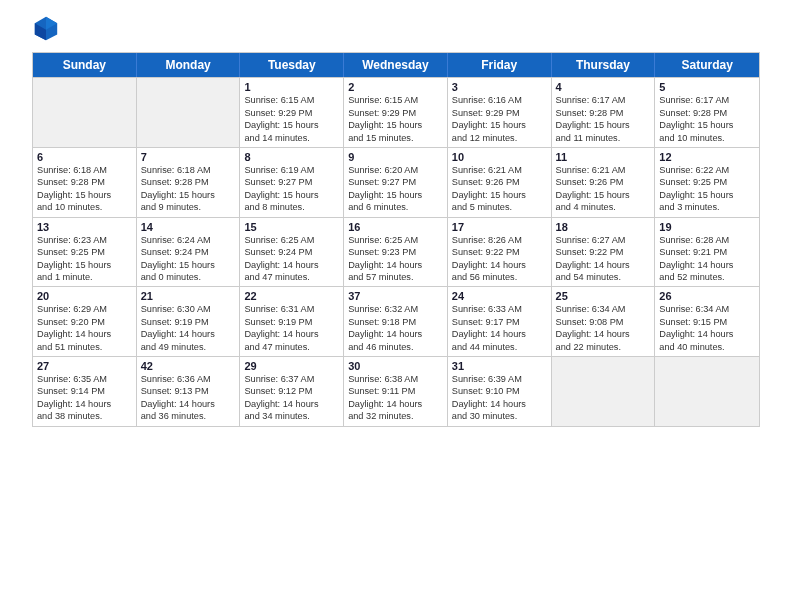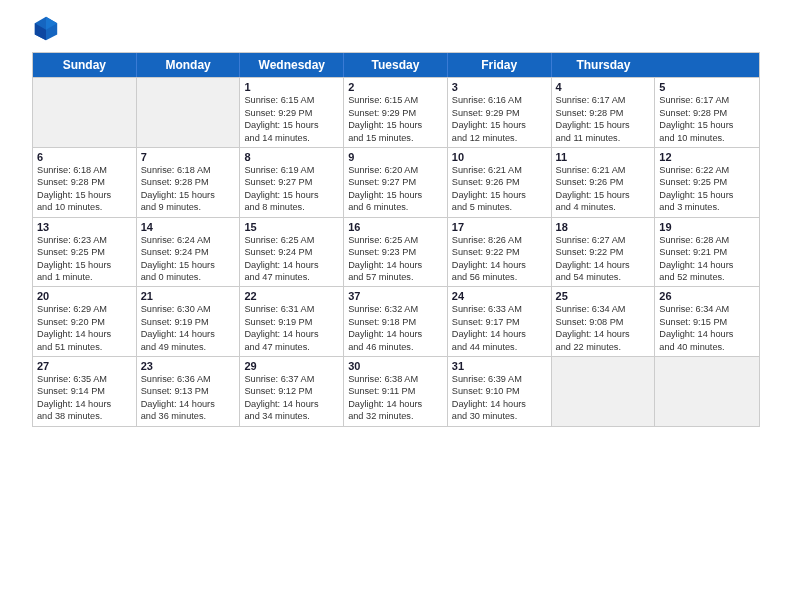--- a/index.html
+++ b/index.html
@@ -131,24 +131,25 @@
     <div class="title-block">
       <div class="month-title"></div>
       <div class="subtitle"></div>
     </div>
   </div>
 
   <div class="calendar">
     <div class="cal-header">
     <div class="cal-header-cell">Sunday</div>
         <div class="cal-header-cell">Monday</div>
+        <div class="cal-header-cell">Tuesday</div>
         <div class="cal-header-cell">Wednesday</div>
-        <div class="cal-header-cell">Tuesday</div>
         <div class="cal-header-cell">Friday</div>
         <div class="cal-header-cell">Thursday</div>
+        <div class="cal-header-cell">Saturday</div>
       </div>
     <div class="cal-body">
     <div class="cal-row">
           <div class="cal-cell shaded empty"></div>
           <div class="cal-cell shaded empty"></div>
           <div class="cal-cell">
             <div class="day-num">1</div>
             <div class="cell-line">Sunrise: 6:15 AM</div>
             <div class="cell-line">Sunset: 9:29 PM</div>
             <div class="cell-line">Daylight: 15 hours</div>
@@ -338,21 +339,21 @@
         </div>
         <div class="cal-row">
           <div class="cal-cell">
             <div class="day-num">27</div>
             <div class="cell-line">Sunrise: 6:35 AM</div>
             <div class="cell-line">Sunset: 9:14 PM</div>
             <div class="cell-line">Daylight: 14 hours</div>
             <div class="cell-line">and 38 minutes.</div>
           </div>
           <div class="cal-cell">
-            <div class="day-num">23</div>
+            <div class="day-num">42</div>
             <div class="cell-line">Sunrise: 6:36 AM</div>
             <div class="cell-line">Sunset: 9:13 PM</div>
             <div class="cell-line">Daylight: 14 hours</div>
             <div class="cell-line">and 36 minutes.</div>
           </div>
           <div class="cal-cell">
             <div class="day-num">29</div>
             <div class="cell-line">Sunrise: 6:37 AM</div>
             <div class="cell-line">Sunset: 9:12 PM</div>
             <div class="cell-line">Daylight: 14 hours</div>

